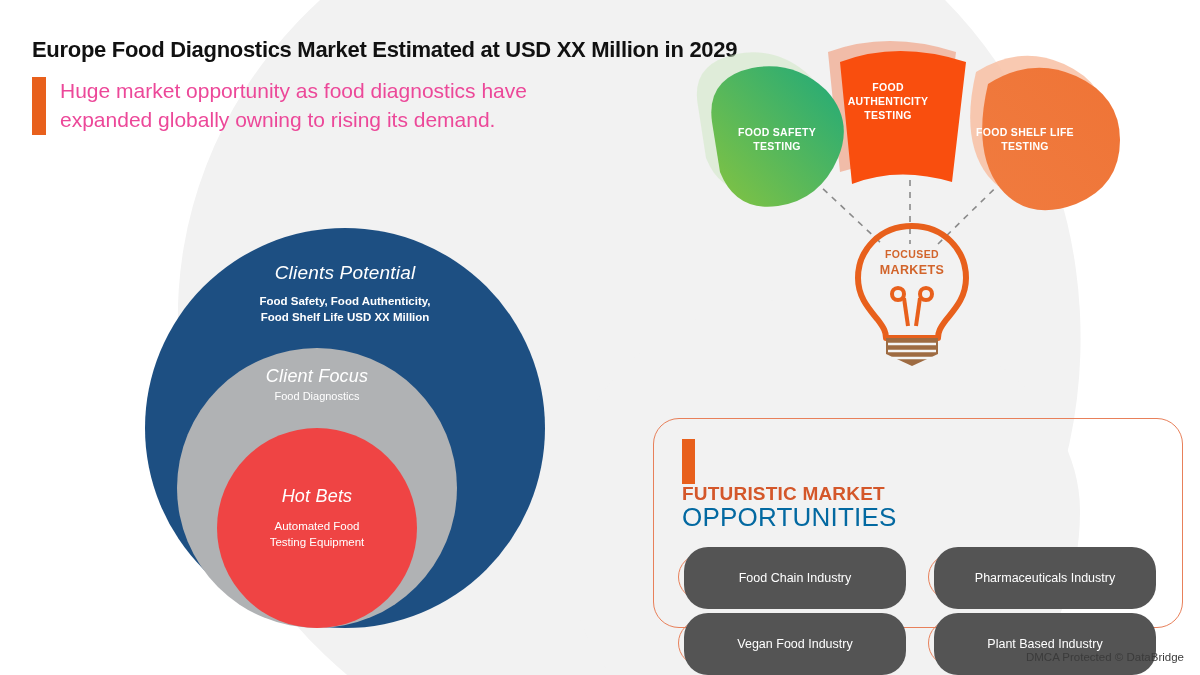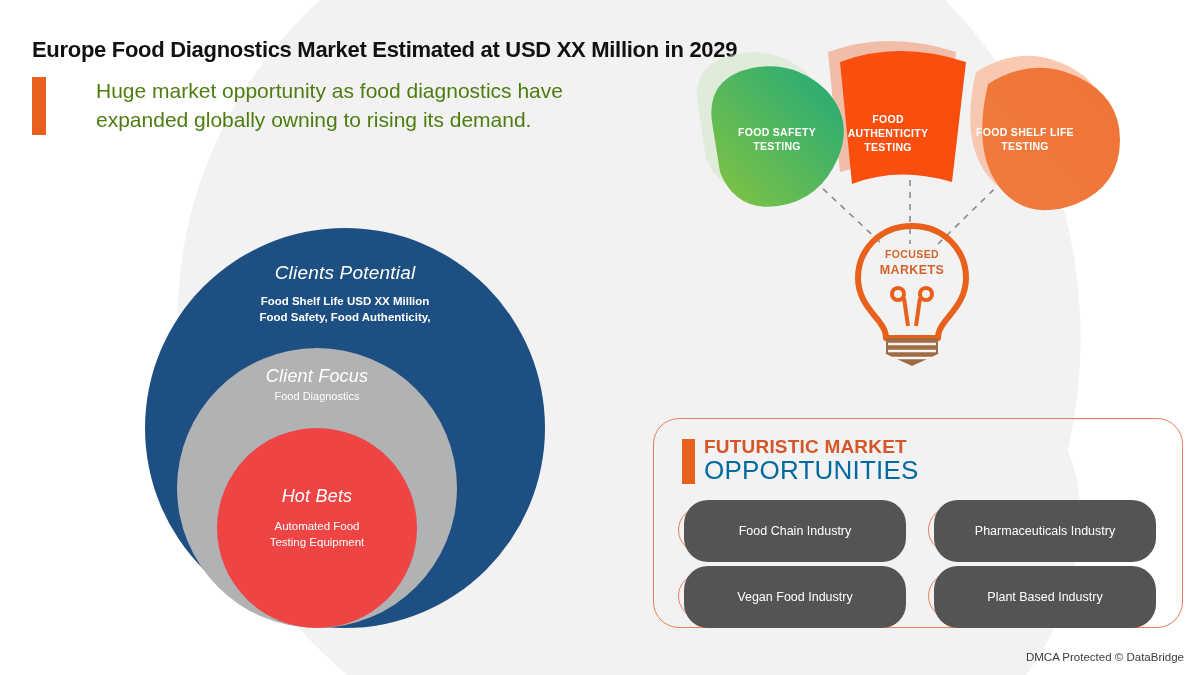--- a/index.html
+++ b/index.html
@@ -63,24 +63,23 @@
     margin-top: 14px;
   }
   .accent-bar {
     width: 14px;
     min-width: 14px;
     background: #e8601c;
     margin-right: 14px;
   }
   .subtitle {
     font-size: 21px;
-    color: #4d7c0f;
+    color: #ec4899;
     line-height: 1.38;
     max-width: 560px;
-    margin-left: 36px;
   }
 
   
   .circles {
     position: absolute;
     left: 145px;
     top: 228px;
     width: 400px;
     height: 400px;
     z-index: 4;
@@ -151,21 +150,21 @@
     position: absolute;
     color: #ffffff;
     font-size: 10.5px;
     font-weight: bold;
     text-align: center;
     line-height: 1.35;
     letter-spacing: 0.3px;
     pointer-events: none;
   }
   .pl-safety { left: 62px; top: 115px; width: 110px; }
-  .pl-auth   { left: 172px; top: 70px;  width: 112px; margin-top: 32px; }
+  .pl-auth   { left: 172px; top: 70px;  width: 112px; }
   .pl-shelf  { left: 300px; top: 115px; width: 130px; }
 
   
   .bulb {
     position: absolute;
     left: 838px;
     top: 218px;
     width: 148px;
     height: 150px;
     z-index: 6;
@@ -205,20 +204,21 @@
     height: 210px;
     border: 1.3px solid #e8805a;
     border-radius: 26px;
     z-index: 5;
     box-sizing: border-box;
   }
   .opps-head {
     display: flex;
     align-items: flex-start;
     margin: 18px 0 0 28px;
+    flex-direction: column;
   }
   .opps-bar {
     width: 13px;
     min-width: 13px;
     height: 45px;
     background: #e8601c;
     margin-right: 9px;
     margin-top: 2px;
   }
   .opps-t1 {
@@ -295,22 +295,22 @@
       <div class="subtitle">Huge market opportunity as food diagnostics have expanded globally owning to rising its demand.</div>
     </div>
   </div>
 
   <div class="circles">
 
     <div class="circle c-outer">
       <div class="c-label">
         <div class="c-title">Clients Potential</div>
         <div class="c-desc">
+          <div>Food Safety, Food Authenticity,</div>
           <div>Food Shelf Life USD XX Million</div>
-          <div>Food Safety, Food Authenticity,</div>
         </div>
       </div>
     </div>
 
     <div class="circle c-mid">
       <div class="c-label">
         <div class="c-title">Client Focus</div>
         <div class="c-desc">Food Diagnostics</div>
       </div>
     </div>

